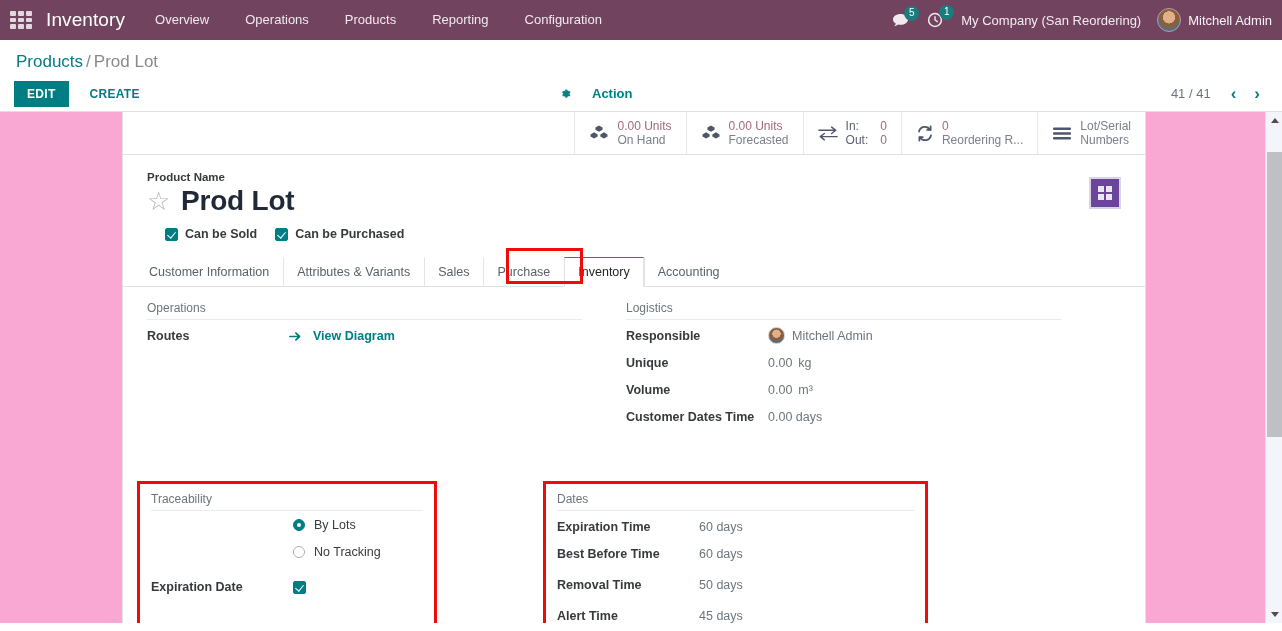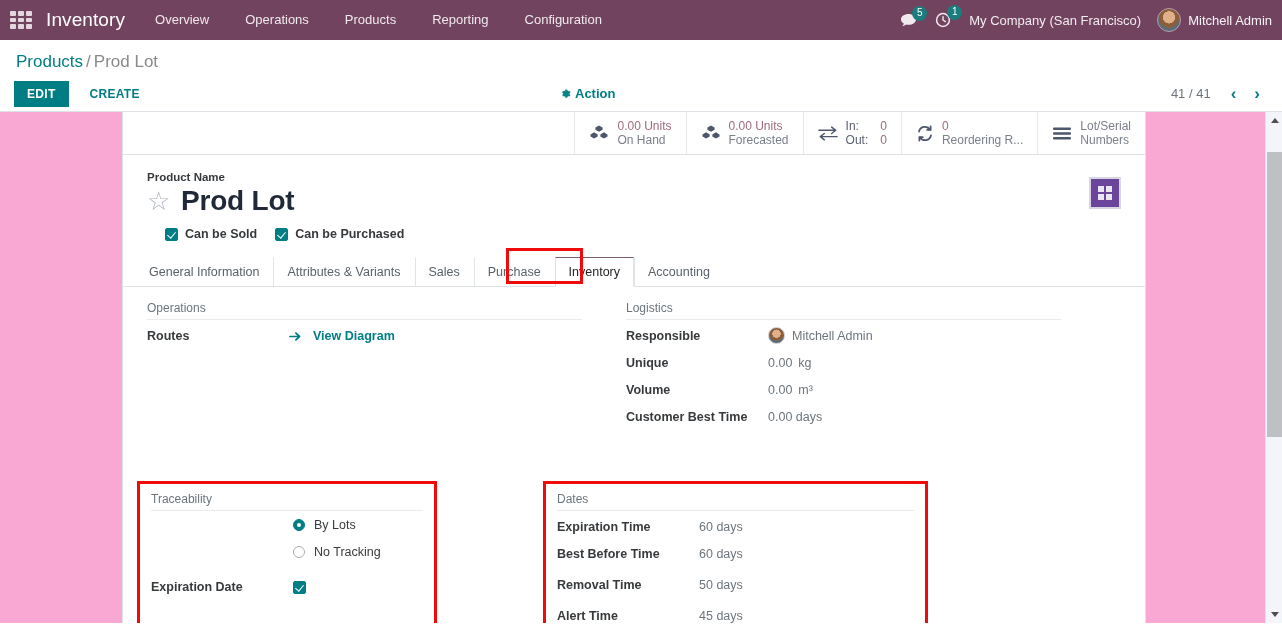--- a/index.html
+++ b/index.html
@@ -135,21 +135,21 @@
     padding: 6px 13px;
     margin-left: 8px;
     cursor: pointer;
     font-family: inherit;
   }
   .action-btn {
     position: absolute;
     left: 560px;
     display: flex;
     align-items: center;
-    gap: 3px;
+    gap: 20px;
     color: #017e84;
     font-size: 13px;
     font-weight: bold;
     cursor: pointer;
   }
   .pager {
     position: absolute;
     right: 14px;
     display: flex;
     align-items: center;
@@ -453,21 +453,21 @@
       </svg>
       <span class="badge">5</span>
     </div>
     <div class="nav-icon-wrap">
       <svg width="16" height="16" viewBox="0 0 16 16">
         <circle cx="8" cy="8" r="6.4" fill="none" stroke="#f2e9ee" stroke-width="1.5"></circle>
         <path d="M8 4.6V8l2.4 1.6" fill="none" stroke="#f2e9ee" stroke-width="1.4" stroke-linecap="round"></path>
       </svg>
       <span class="badge">1</span>
     </div>
-    <div class="company-name">My Company (San Francisco)</div>
+    <div class="company-name">My Company (San Reordering)</div>
     <div class="user-box">
       <div class="avatar-nav"></div>
       <span class="user-name">Mitchell Admin</span>
     </div>
   </div>
 </div>
 
 <div class="control-panel">
   <div class="breadcrumb">
     <span class="bc-link">Products</span><span class="bc-sep">/</span><span class="bc-current">Prod Lot</span>
@@ -596,21 +596,21 @@
           <span class="cbx"></span>
           <span class="cbx-label">Can be Sold</span>
         </div>
         <div class="cbx-item">
           <span class="cbx"></span>
           <span class="cbx-label">Can be Purchased</span>
         </div>
       </div>
 
       <div class="tabs">
-        <div class="tab">General Information</div>
+        <div class="tab">Customer Information</div>
         <div class="tab">Attributes &amp; Variants</div>
         <div class="tab">Sales</div>
         <div class="tab">Purchase</div>
         <div class="tab active">Inventory</div>
         <div class="tab">Accounting</div>
         <div class="tab-highlight"></div>
       </div>
 
       <div class="groups">
         <div class="col">
@@ -642,21 +642,21 @@
             <div class="flabel">Unique</div>
             <div class="fval"><span>0.00</span><span class="unit">kg</span></div>
           </div>
 
           <div class="frow">
             <div class="flabel">Volume</div>
             <div class="fval"><span>0.00</span><span class="unit">m³</span></div>
           </div>
 
           <div class="frow">
-            <div class="flabel">Customer Best Time</div>
+            <div class="flabel">Customer Dates Time</div>
             <div class="fval">0.00 days</div>
           </div>
         </div>
       </div>
 
       <div class="groups-lower">
 
         <div class="boxed box-left">
           <div class="group-title">Traceability</div>
 

